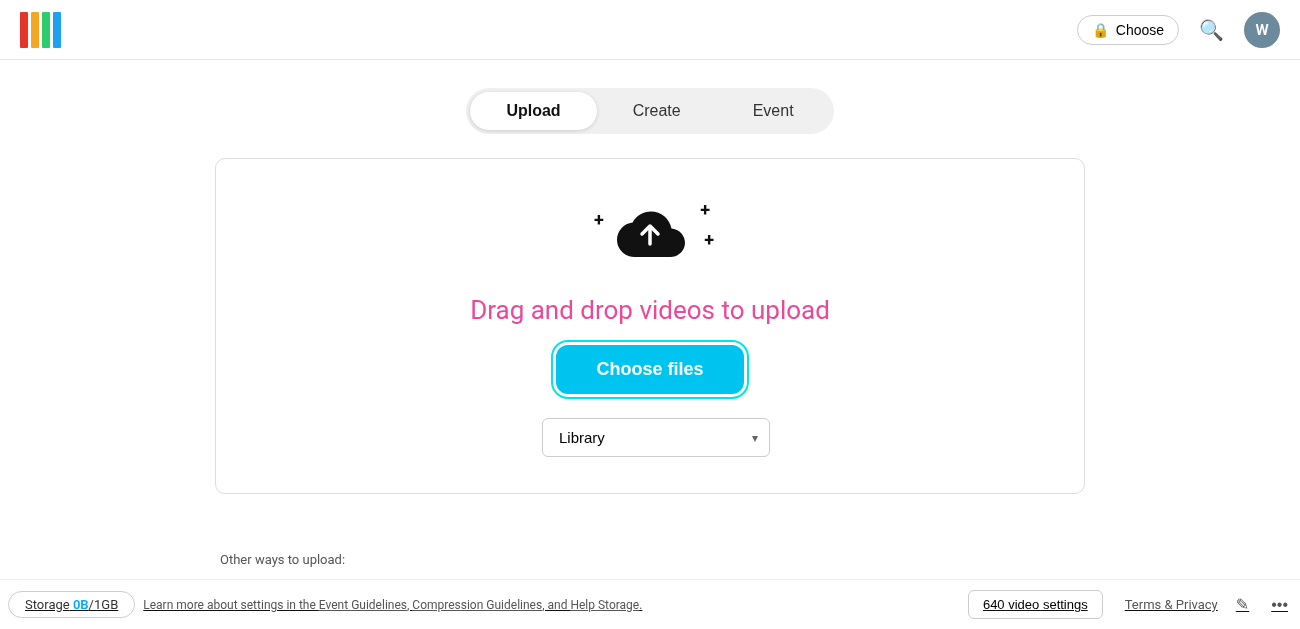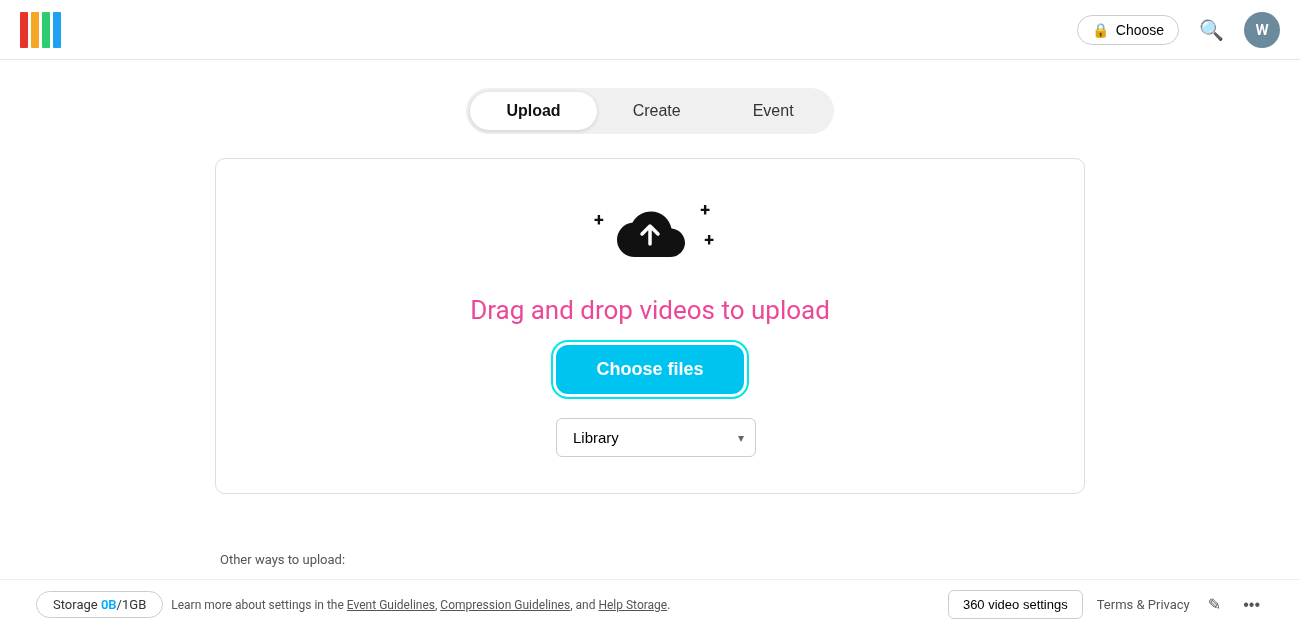--- a/index.html
+++ b/index.html
@@ -160,21 +160,21 @@
       font-size: 18px;
       font-weight: 600;
       cursor: pointer;
       outline: 2px solid #00e5e5;
       outline-offset: 3px;
       margin-bottom: 24px;
     }
 
     .library-select-wrapper {
       position: relative;
-      width: 200px;
+      width: 228px;
       margin-left: 12px;
     }
     .library-select {
       width: 100%;
       padding: 10px 36px 10px 16px;
       border: 1px solid #ccc;
       border-radius: 6px;
       font-size: 15px;
       appearance: none;
       cursor: pointer;
@@ -192,22 +192,23 @@
 
     
     .footer-bar {
       position: absolute;
       bottom: 0;
       left: 0;
       right: 0;
       display: flex;
       align-items: center;
       justify-content: space-between;
-      padding: 10px 36px;
+      padding: 10px 8px;
       border-top: 1px solid #eee;
+      text-decoration: underline;
     }
     .footer-left {
       display: flex;
       align-items: center;
       gap: 8px;
     }
     .storage-badge {
       border: 1px solid #ccc;
       border-radius: 20px;
       padding: 5px 16px;
@@ -236,20 +237,21 @@
       border-radius: 6px;
       padding: 6px 14px;
       font-size: 13px;
       cursor: pointer;
       background: #fff;
     }
     .terms-link {
       font-size: 13px;
       color: #555;
       text-decoration: none;
+      margin-left: 8px;
     }
     .icon-btn-round {
       background: none;
       border: none;
       cursor: pointer;
       font-size: 16px;
       color: #555;
       padding: 4px;
     }
     .other-ways {
@@ -330,21 +332,21 @@
       <span class="storage-used">0B</span><span>/</span><span>1GB</span>
     </div>
     <span class="footer-info">
       <span>Learn more about settings in the</span>
       <a href="#"> Event Guidelines</a>,
       <a href="#"> Compression Guidelines</a>, and
       <a href="#"> Help Storage</a>.
     </span>
   </div>
   <div class="footer-right">
-    <button class="settings-btn">360 video settings</button>
+    <button class="settings-btn">640 video settings</button>
     <a href="#" class="terms-link">Terms &amp; Privacy</a>
     <button class="icon-btn-round">
       <span>✎</span>
     </button>
     <button class="icon-btn-round">
       <span>•••</span>
     </button>
   </div>
 </div>
 

